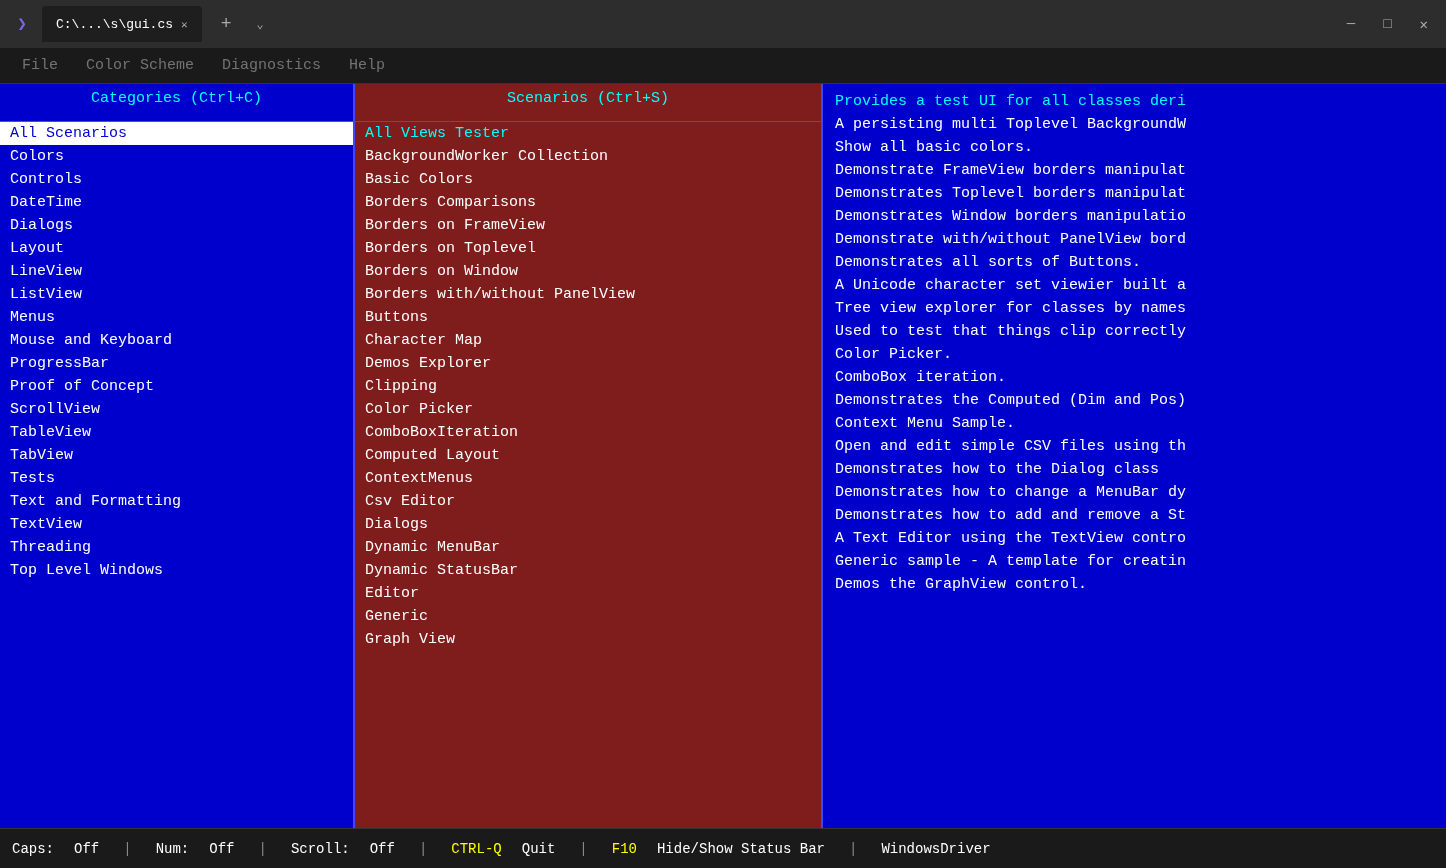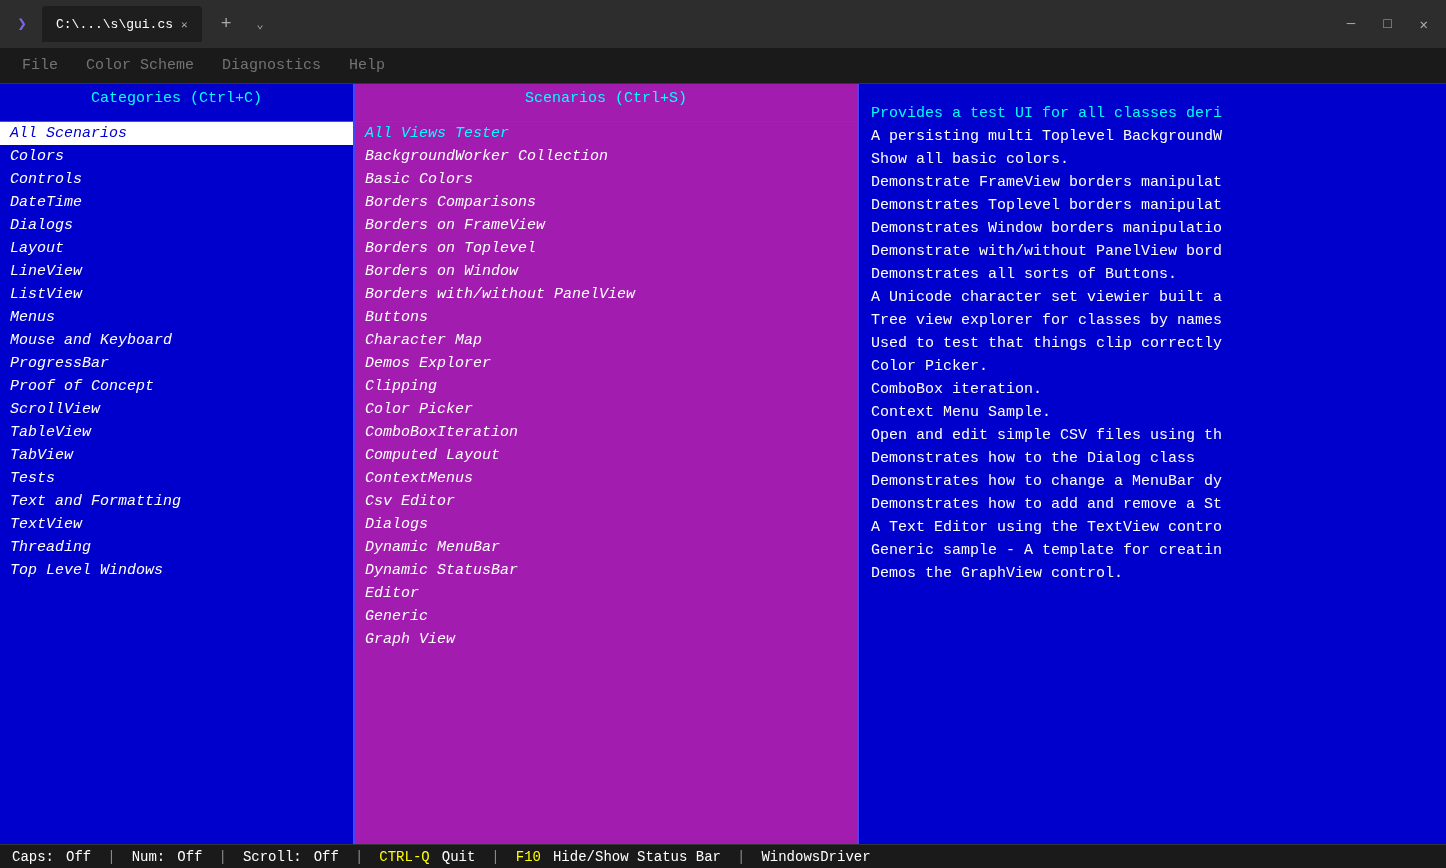--- a/index.html
+++ b/index.html
@@ -127,22 +127,22 @@
     .panel-categories {
       width: 355px;
       background: #0000cc;
       display: flex;
       flex-direction: column;
       overflow: hidden;
       border-right: 2px solid #4444ff;
     }
 
     .panel-scenarios {
-      width: 504px;
-      background: #a21caf;
+      width: 468px;
+      background: #7f1d1d;
       display: flex;
       flex-direction: column;
       overflow: hidden;
       border-right: 2px solid #4444ff;
     }
 
     .panel-description {
       flex: 1;
       background: #0000cc;
       display: flex;
@@ -165,21 +165,20 @@
     .panel-header-line {
       flex: 1;
       height: 1px;
       background: #4444ff;
     }
 
     .panel-list {
       flex: 1;
       overflow-y: auto;
       list-style: none;
-      font-style: italic;
     }
 
     .panel-list::-webkit-scrollbar {
       width: 8px;
       background: #0000aa;
     }
 
     .panel-list::-webkit-scrollbar-thumb {
       background: #4444ff;
     }
@@ -196,21 +195,21 @@
     .list-item.selected {
       background: #ffffff;
       color: #0000cc;
     }
 
     .list-item.highlighted {
       color: #00ffff;
     }
 
     .desc-panel {
-      padding: 18px 12px;
+      padding: 6px 12px;
       overflow-y: auto;
       flex: 1;
     }
 
     .desc-panel::-webkit-scrollbar {
       width: 8px;
       background: #0000aa;
     }
 
     .desc-panel::-webkit-scrollbar-thumb {
@@ -227,24 +226,24 @@
     }
 
     .desc-item.highlighted {
       color: #00ffff;
     }
 
     
     .status-bar {
       display: flex;
       background: #1a1a1a;
-      height: 24px;
+      height: 40px;
       align-items: center;
       padding: 0 12px;
-      gap: 12px;
+      gap: 20px;
       border-top: 1px solid #333;
       font-family: 'Courier New', Courier, monospace;
       font-size: 14px;
       color: #ffffff;
     }
 
     .status-item {
       color: #ffffff;
     }
 
@@ -357,20 +356,21 @@
         <div class="desc-item">Demonstrate FrameView borders manipulat</div>
         <div class="desc-item">Demonstrates Toplevel borders manipulat</div>
         <div class="desc-item">Demonstrates Window borders manipulatio</div>
         <div class="desc-item">Demonstrate with/without PanelView bord</div>
         <div class="desc-item">Demonstrates all sorts of Buttons.</div>
         <div class="desc-item">A Unicode character set viewier built a</div>
         <div class="desc-item">Tree view explorer for classes by names</div>
         <div class="desc-item">Used to test that things clip correctly</div>
         <div class="desc-item">Color Picker.</div>
         <div class="desc-item">ComboBox iteration.</div>
+        <div class="desc-item">Demonstrates the Computed (Dim and Pos)</div>
         <div class="desc-item">Context Menu Sample.</div>
         <div class="desc-item">Open and edit simple CSV files using th</div>
         <div class="desc-item">Demonstrates how to the Dialog class</div>
         <div class="desc-item">Demonstrates how to change a MenuBar dy</div>
         <div class="desc-item">Demonstrates how to add and remove a St</div>
         <div class="desc-item">A Text Editor using the TextView contro</div>
         <div class="desc-item">Generic sample - A template for creatin</div>
         <div class="desc-item">Demos the GraphView control.</div>
       </div>
   </div>

